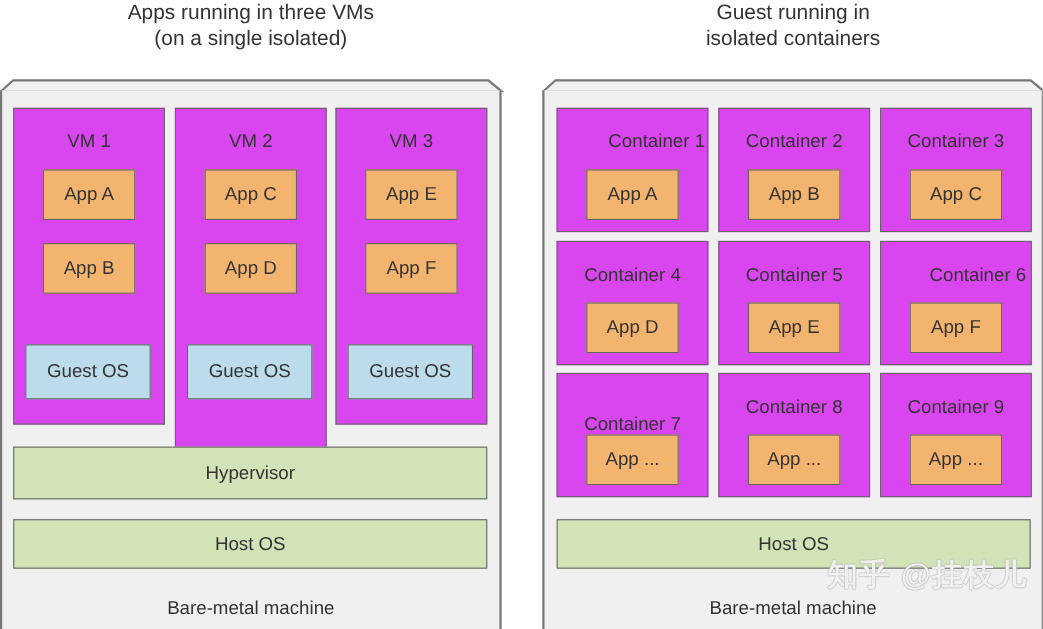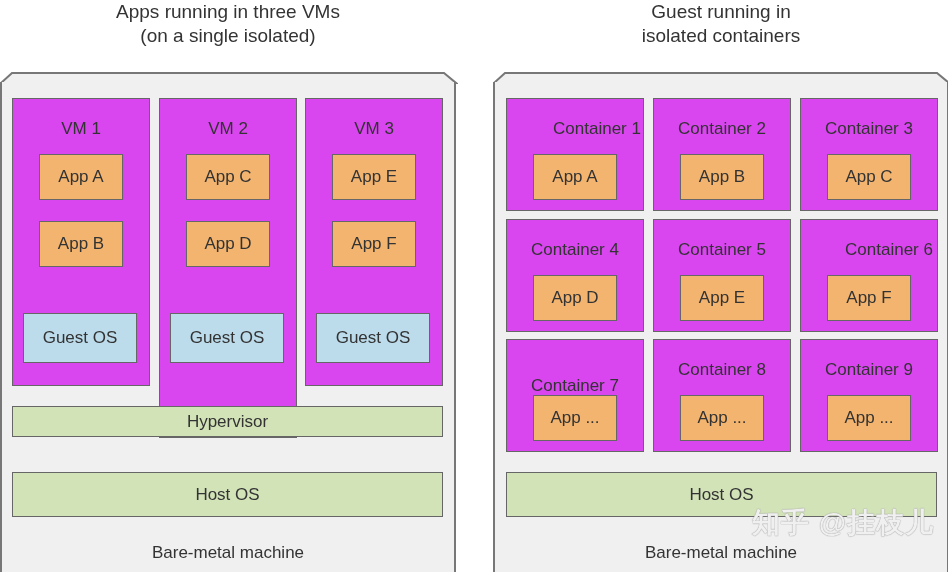--- a/index.html
+++ b/index.html
@@ -66,21 +66,21 @@
       </div>
       <div class="app" style="left: 26px; top: 122px; width: 84px; height: 46px;">
         <span>App F</span>
       </div>
       <div class="guest" style="left: 10px; top: 214px; width: 114px; height: 50px;">
         <span>Guest OS</span>
       </div>
     </div>
   </div>
 
-<div class="layer" style="left:12px; top:406px; width:431px; height:31px;">
+<div class="layer" style="left:12px; top:406px; width:431px; height:48px;">
   <span>Hypervisor</span>
 </div>
 <div class="layer" style="left:12px; top:472px; width:431px; height:45px;">
   <span>Host OS</span>
 </div>
 <div class="bare" style="left:0; width:456px; top:543px;">Bare-metal machine</div>
 
 <div class="title" style="left:493px; width:456px; top:0;">
   <div>Guest running in</div>
   <div>isolated containers</div>

